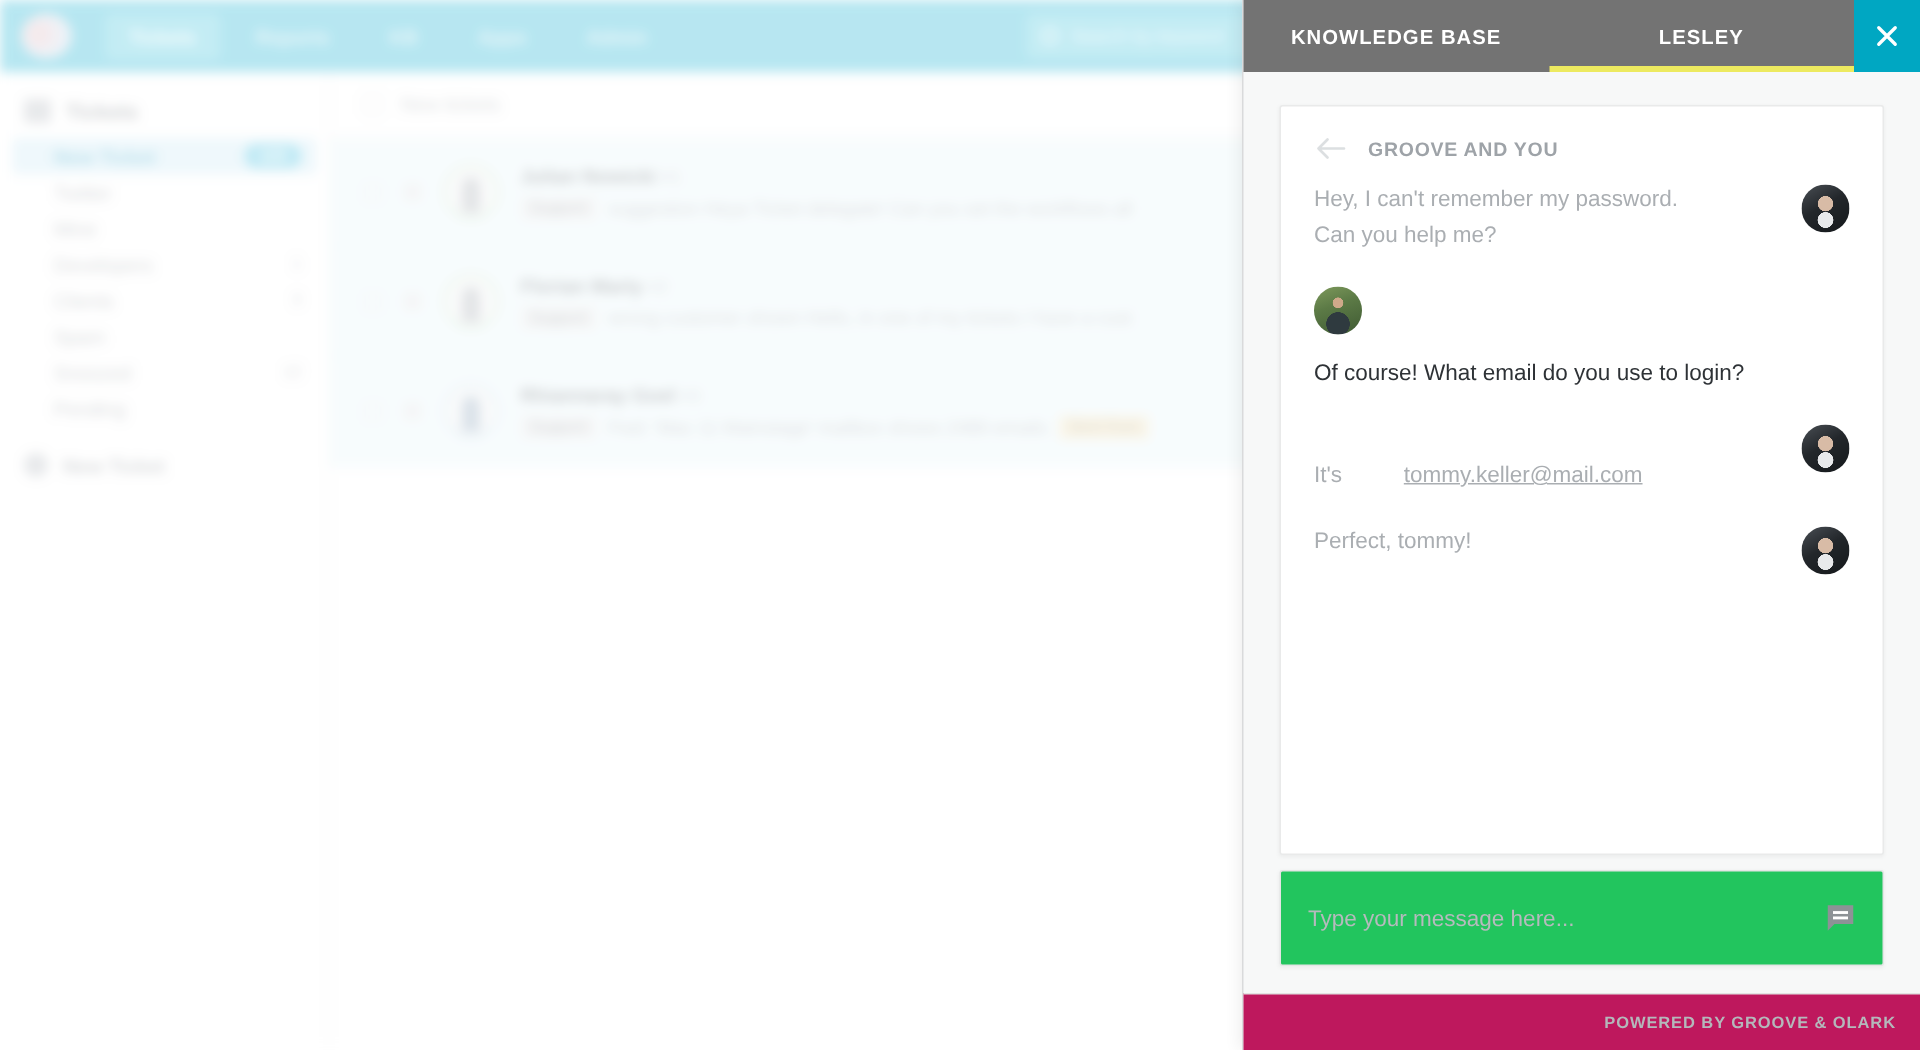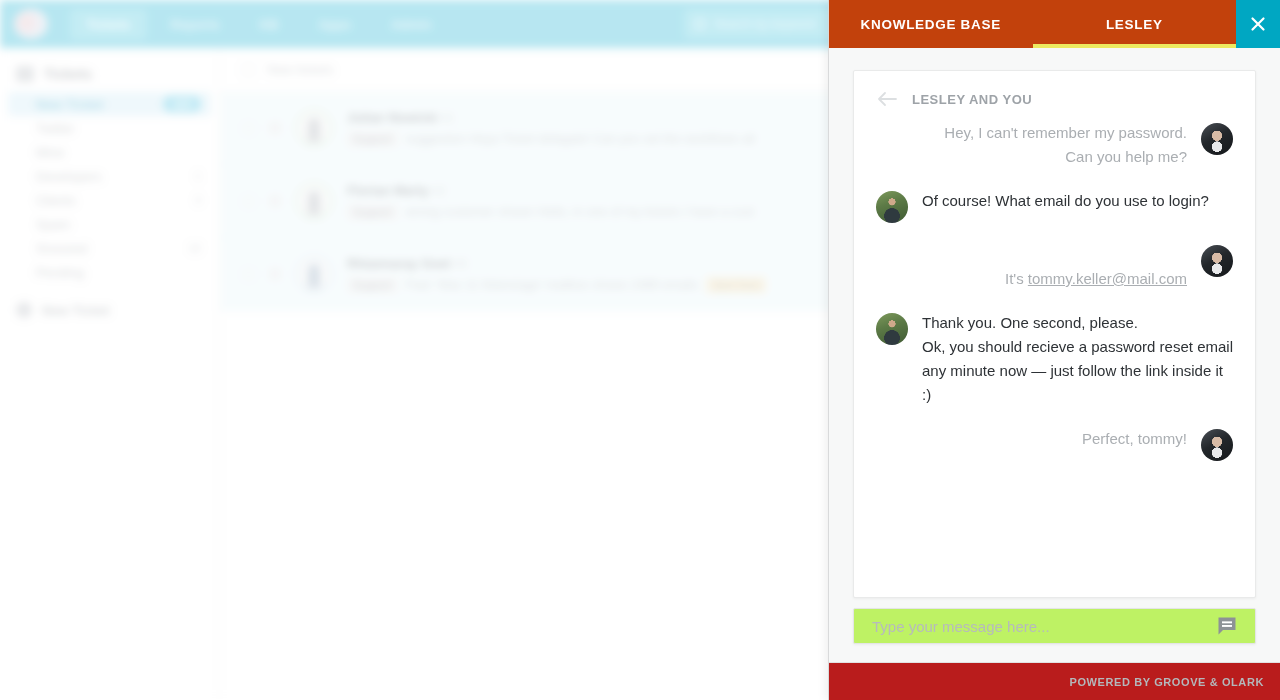--- a/index.html
+++ b/index.html
@@ -243,21 +243,21 @@
     background: #f7f8f8;
     border-left: 1px solid #d9dadb;
     display: flex;
     flex-direction: column;
     box-shadow: -2px 0 10px rgba(0,0,0,0.07);
   }
 
   
   .w-header {
     height: 48px;
-    background: #c2410c;
+    background: #737373;
     display: flex;
     align-items: stretch;
     flex: none;
     position: relative;
   }
   .w-tab {
     flex: 1;
     display: flex;
     align-items: center;
     justify-content: center;
@@ -320,35 +320,36 @@
     color: #9ea3a8;
     letter-spacing: 0.5px;
   }
 
   .msg {
     display: flex;
     align-items: flex-start;
     gap: 14px;
     margin-bottom: 20px;
   }
-  .msg.them { flex-direction: row; }
-  .msg.me   { flex-direction: row-reverse; text-align: right; }
+  .msg.them { flex-direction: column; }
+  .msg.me   { flex-direction: row-reverse; }
 
   .msg-text {
     flex: 1;
     font-size: 15px;
     line-height: 24px;
     white-space: pre-line;
   }
   .msg.them .msg-text { color: #2e3236; padding-left: 0; }
   .msg.me   .msg-text { color: #aaaeb2; }
 
   .msg-text a {
     color: #aaaeb2;
     text-decoration: underline;
+    margin-left: 37px;
   }
 
   .av {
     width: 32px; height: 32px;
     border-radius: 50%;
     flex: none;
     background-size: cover;
     position: relative;
     overflow: hidden;
     margin-top: 2px;
@@ -367,22 +368,22 @@
       radial-gradient(circle at 50% 40%, #d8bba6 0%, #d8bba6 20%, rgba(216,187,166,0) 21%),
       linear-gradient(150deg, #4a4f55 0%, #23272b 45%, #15181b 100%);
   }
 
   
   .w-composer-wrap {
     padding: 10px 24px 18px 24px;
     flex: none;
   }
   .w-composer {
-    height: 36px;
-    background: #bef264;
+    height: 64px;
+    background: #22c55e;
     border: 1px solid #e4e5e5;
     border-radius: 2px;
     box-shadow: 0 1px 3px rgba(0,0,0,0.05);
     display: flex;
     align-items: center;
     padding: 0 14px 0 18px;
   }
   .w-composer input {
     flex: 1;
     border: none;
@@ -396,21 +397,21 @@
   .send-btn {
     cursor: pointer;
     line-height: 0;
     flex: none;
     padding: 4px;
   }
 
   
   .w-footer {
     height: 38px;
-    background: #b91c1c;
+    background: #be185d;
     border-top: 1px solid #e2e2e2;
     display: flex;
     align-items: center;
     justify-content: flex-end;
     padding-right: 16px;
     flex: none;
   }
   .w-footer-txt {
     font-size: 11px;
     font-weight: bold;
@@ -558,46 +559,41 @@
 
     <div class="w-body">
       <div class="conv-card">
 
         <div class="conv-head">
           <div class="back-arrow">
             <svg width="22" height="16" viewBox="0 0 22 16" aria-hidden="true">
               <path d="M20 8 H3 M9 2 L3 8 L9 14" stroke="#dcdfe1" stroke-width="1.8" fill="none" stroke-linecap="round" stroke-linejoin="round"></path>
             </svg>
           </div>
-          <div class="conv-title">LESLEY AND YOU</div>
+          <div class="conv-title">GROOVE AND YOU</div>
         </div>
 
         <div class="msg me">
           <div class="av cust"></div>
           <div class="msg-text">Hey, I can't remember my password.
 Can you help me?</div>
         </div>
 
         <div class="msg them">
           <div class="av agent"></div>
           <div class="msg-text">Of course! What email do you use to login?</div>
         </div>
 
         <div class="msg me">
           <div class="av cust"></div>
           <div class="msg-text">
             <span>It's </span><a href="#">tommy.keller@mail.com</a>
           </div>
         </div>
 
-        <div class="msg them">
-          <div class="av agent"></div>
-          <div class="msg-text">Thank you. One second, please.
-Ok, you should recieve a password reset email any minute now — just follow the link inside it :)</div>
-        </div>
 
         <div class="msg me">
           <div class="av cust"></div>
           <div class="msg-text">Perfect, tommy!</div>
         </div>
 
       </div>
     </div>
 
     <div class="w-composer-wrap">

